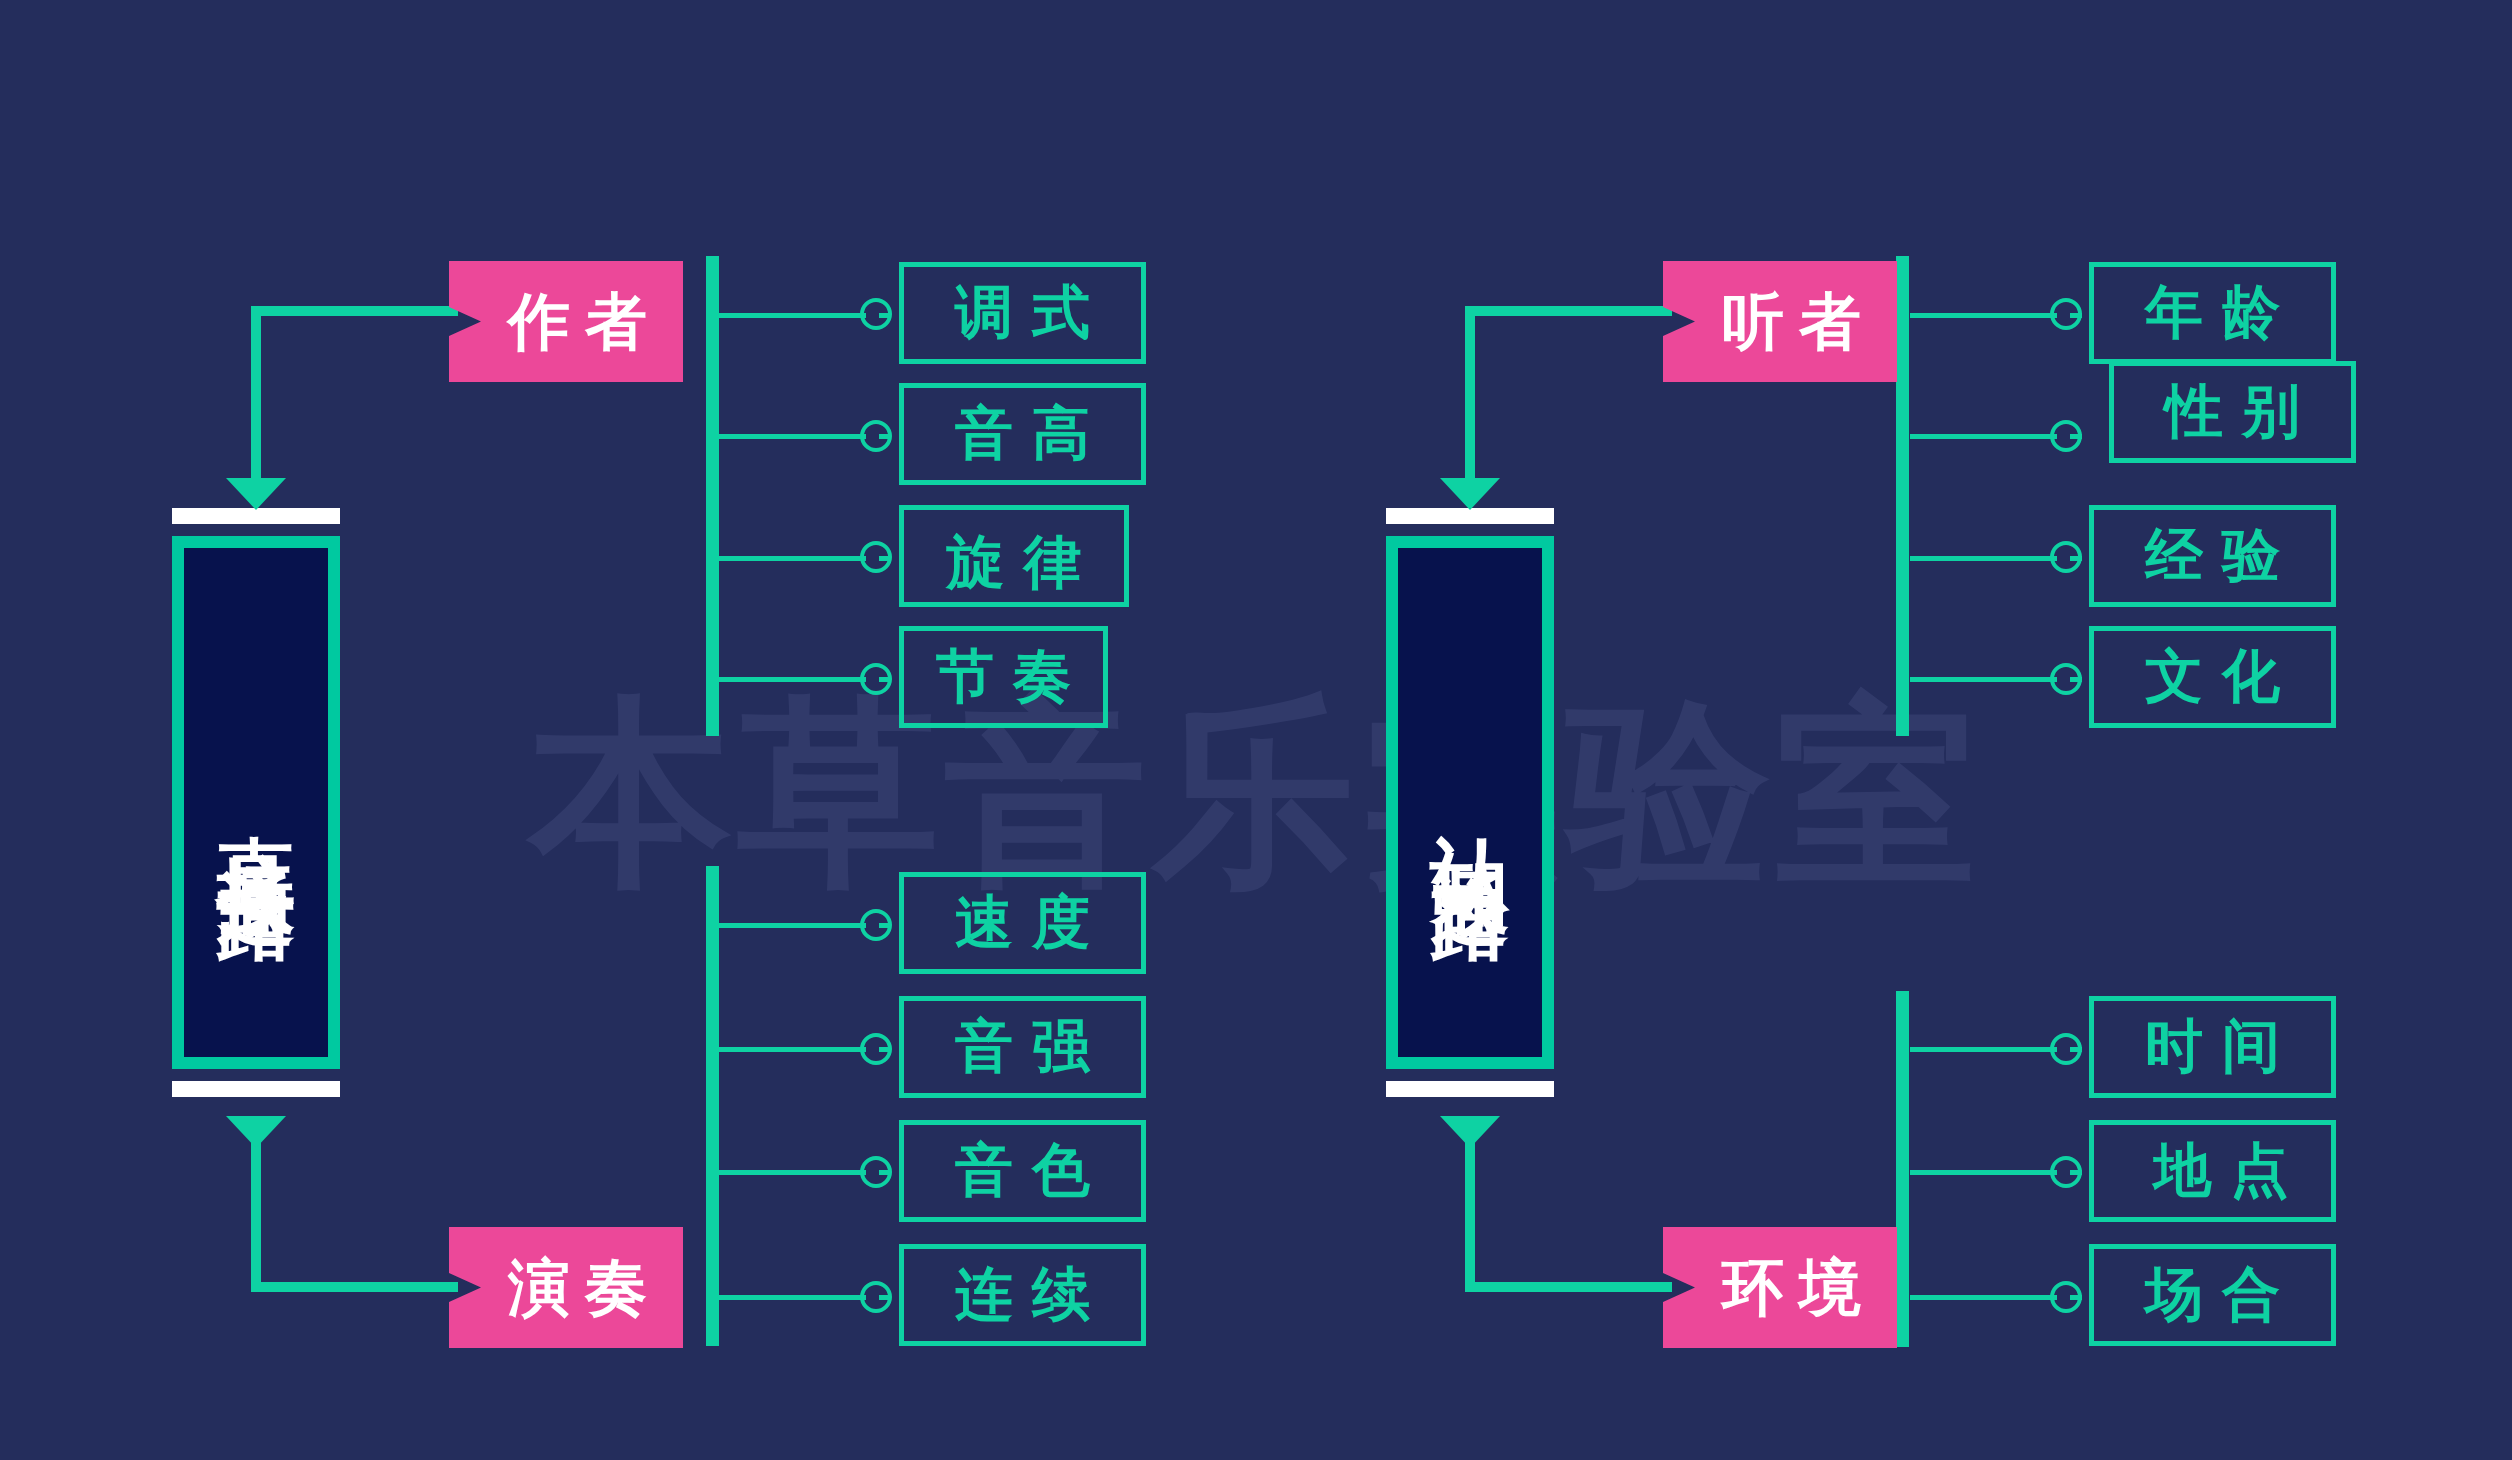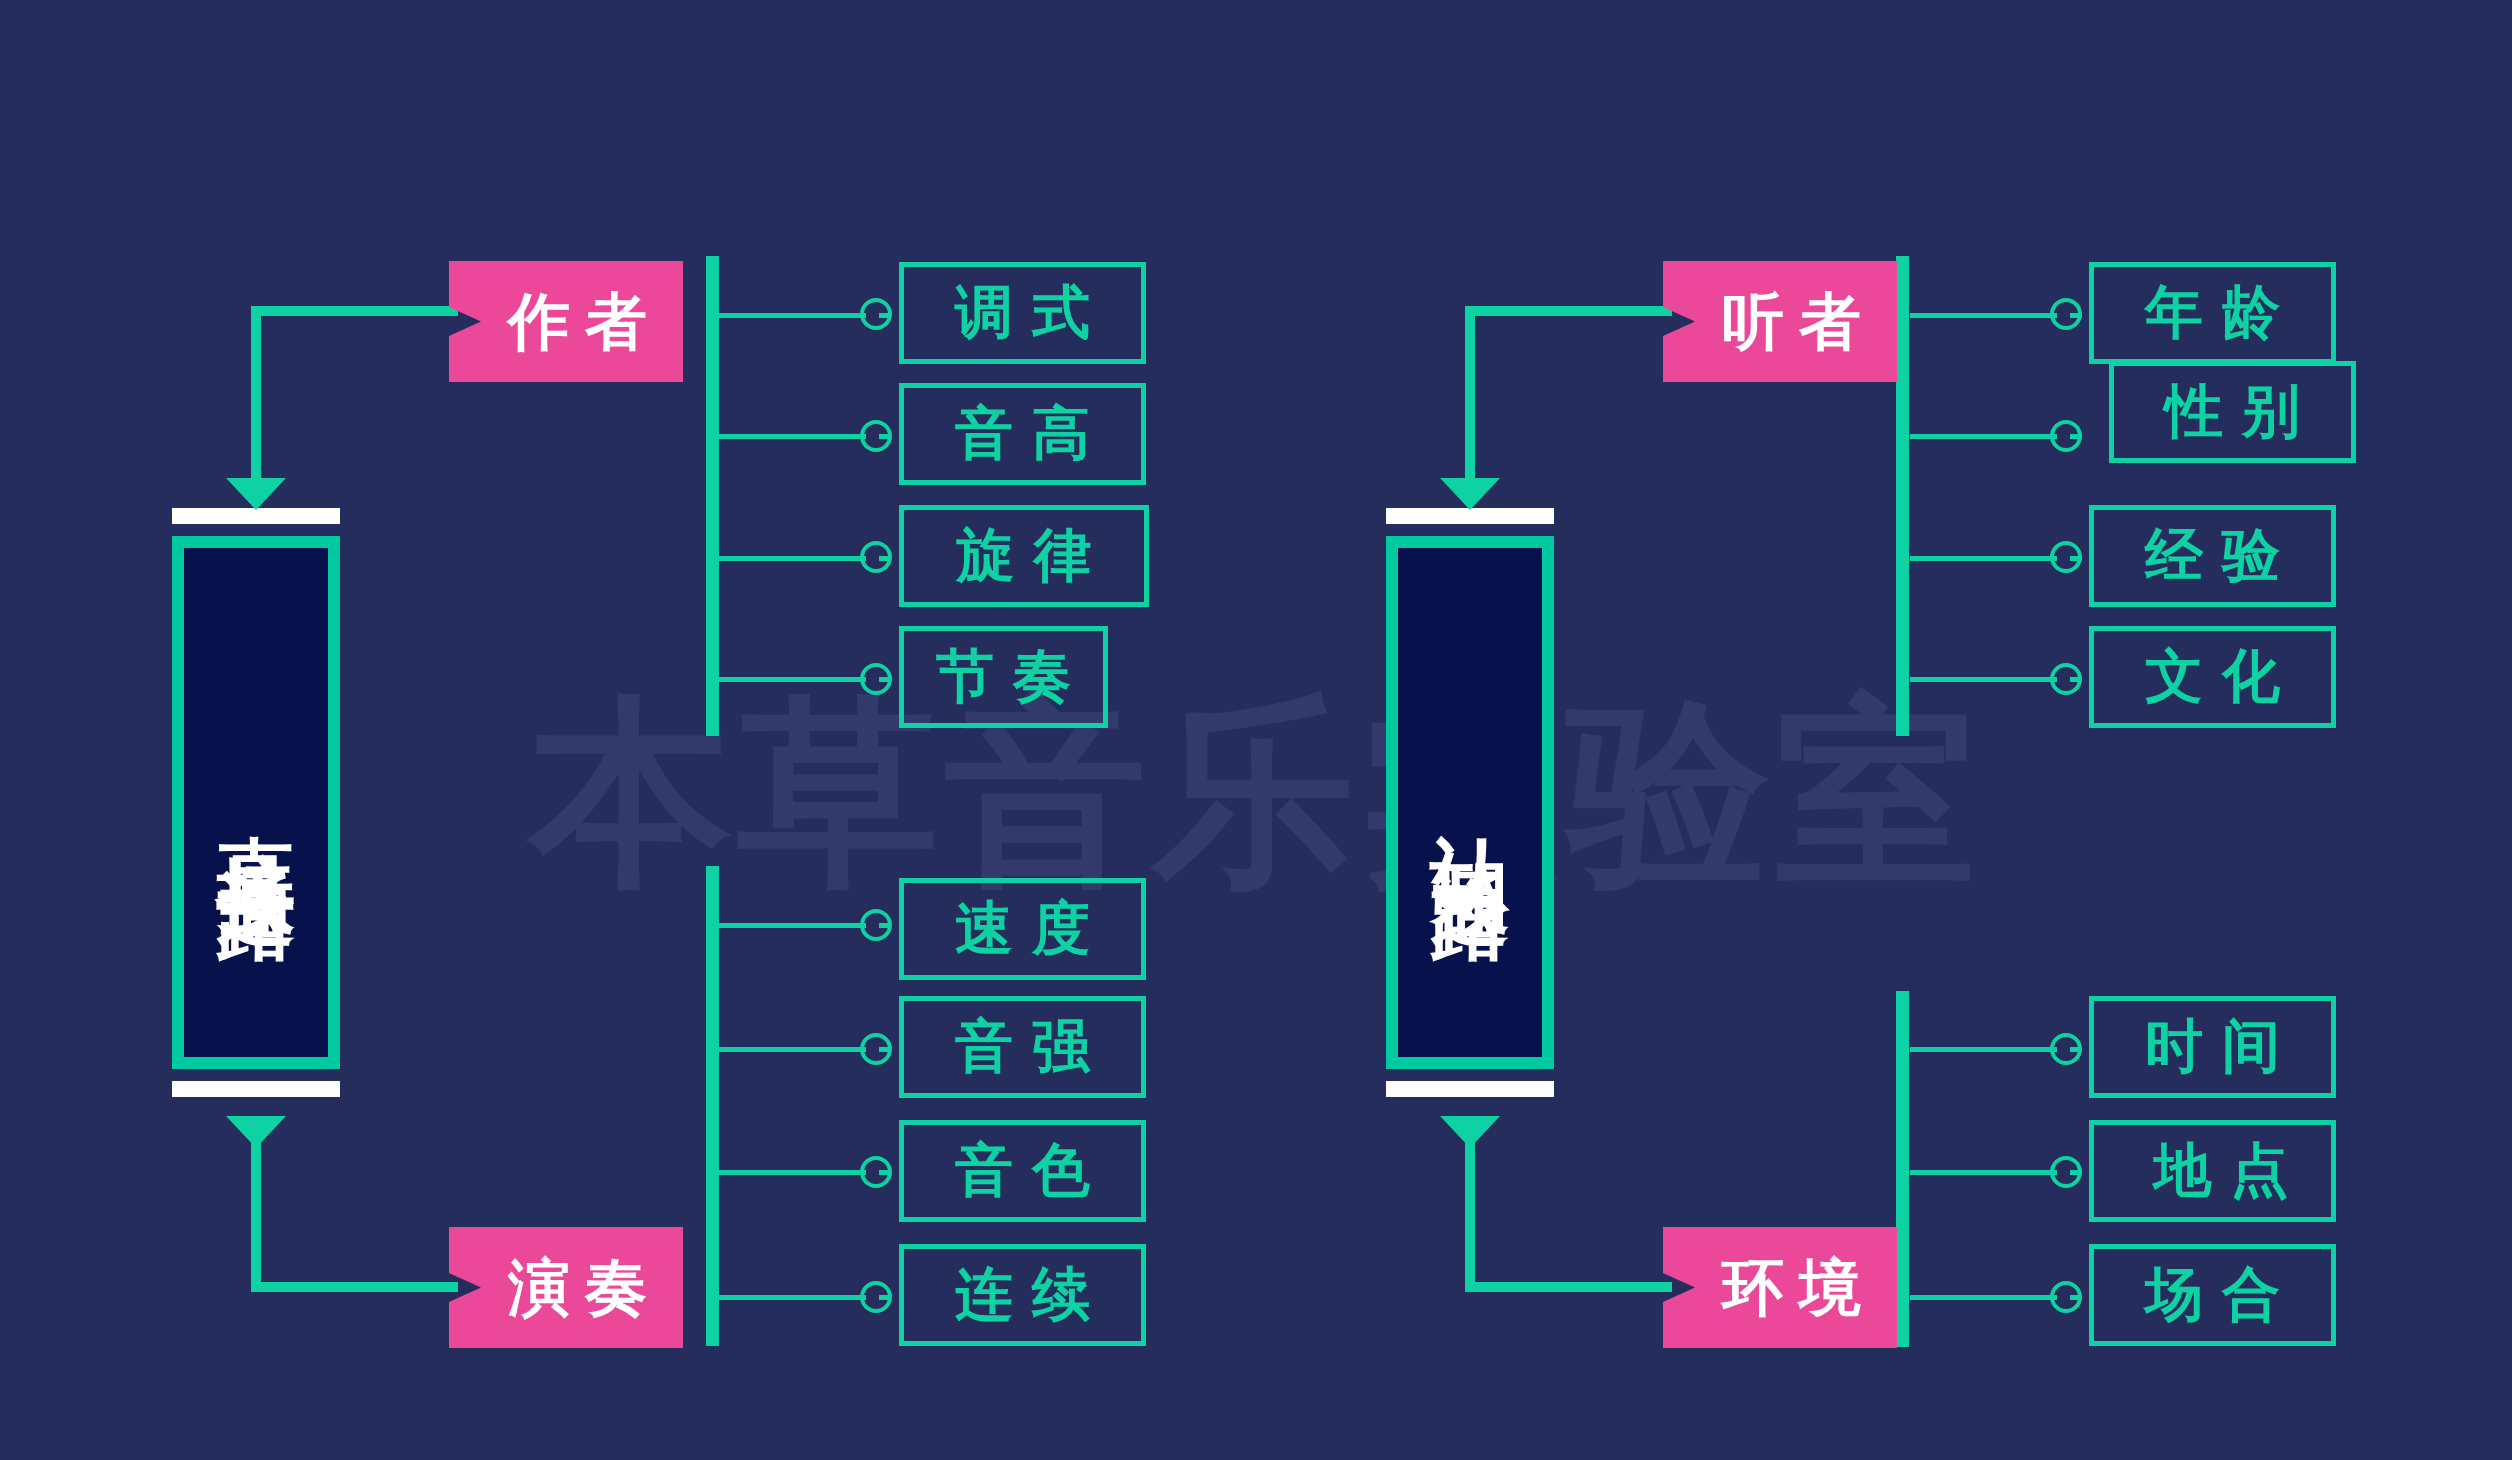--- a/index.html
+++ b/index.html
@@ -185,28 +185,28 @@
   <div class="hline" style="left:719px; top:1295px; width:147px;"></div>
   <div class="dot" style="left:860px; top:1281px;"></div>
   <div class="stub" style="left:879px; top:1295px;"></div>
 
   <div class="leaf" style="left:899px; top:262px; width:247px; height:102px;">
     <span>调式</span>
   </div>
   <div class="leaf" style="left:899px; top:383px; width:247px; height:102px;">
     <span>音高</span>
   </div>
-  <div class="leaf" style="left:899px; top:505px; width:250px; height:102px;">
+  <div class="leaf" style="left:899px; top:505px; width:230px; height:102px;align-items:flex-end;">
     <span>旋律</span>
   </div>
   <div class="leaf" style="left:899px; top:626px; width:209px; height:102px;">
     <span>节奏</span>
   </div>
 
-  <div class="leaf" style="left:899px; top:872px; width:247px; height:102px;margin-top:6px;">
+  <div class="leaf" style="left:899px; top:872px; width:247px; height:102px;">
     <span>速度</span>
   </div>
   <div class="leaf" style="left:899px; top:996px; width:247px; height:102px;">
     <span>音强</span>
   </div>
   <div class="leaf" style="left:899px; top:1120px; width:247px; height:102px;">
     <span>音色</span>
   </div>
   <div class="leaf" style="left:899px; top:1244px; width:247px; height:102px;">
     <span>连续</span>

